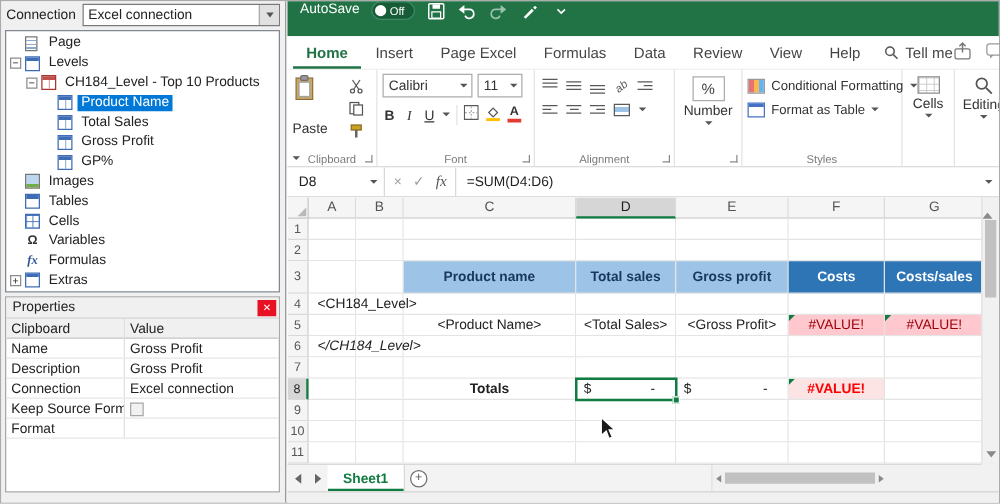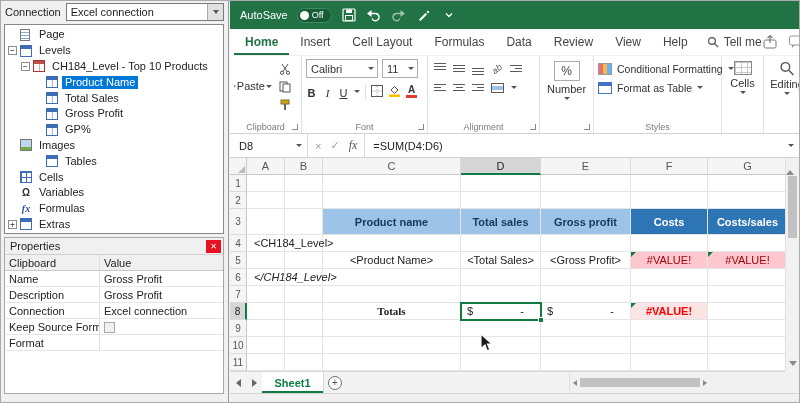--- a/index.html
+++ b/index.html
@@ -38,38 +38,38 @@
 .btn-close{width:15px;height:13px;background:#E81123;color:#fff;font-size:8px;line-height:13px;text-align:center;flex:none}
 .prow{display:flex;height:16px;border-bottom:1px solid #E6E6E6;flex:none}
 .prow.hd{background:#F0F0F0;border-bottom:1px solid #C8C8C8}
 .pcell{padding:1px 0 0 4px;overflow:hidden;white-space:nowrap;display:flex;align-items:center}
 .pc1{width:95px;border-right:1px solid #E0E0E0;flex:none}
 .pc2{flex:1}
 .chk{width:11px;height:11px;border:1px solid #A9A9A9;background:#F1F1F1;display:inline-block}
 
 
 #excel{position:absolute;left:229px;top:0;right:0;height:401px;background:#fff}
-#titlebar{height:28px;background:#217346;display:flex;align-items:center;color:#fff;padding-left:10px;gap:9px}
+#titlebar{height:28px;background:#217346;display:flex;color:#fff;padding-left:10px;gap:9px}
 .as-label{font-size:11px}
 .as-pill{display:flex;align-items:center;gap:3px;background:#185C37;border:1px solid #3d8a63;border-radius:8px;height:15px;padding:0 7px 0 2px;font-size:9px}
 .as-dot{width:9px;height:9px;border-radius:50%;background:#fff}
 .tb-icon{width:16px;height:16px;display:flex;align-items:center;justify-content:center}
 .dim{opacity:.55}
 #tabs{height:27px;background:#fff;display:flex;align-items:center;padding-left:4px;border-bottom:1px solid #F0F0F0}
 #tabs-gen{display:flex;height:100%}
 .rtab{padding:0 11px;height:100%;display:flex;align-items:center;font-size:12px;color:#444;white-space:nowrap}
 .rtab.active{color:#217346;font-weight:bold;box-shadow:inset 0 -2px 0 #217346}
 .tellme{display:flex;align-items:center;gap:5px;font-size:12px;color:#444;margin-left:8px;white-space:nowrap}
 #tabs-right{margin-left:auto;display:flex;gap:10px;margin-right:10px;align-items:center}
 #ribbon{height:78px;background:#fff;border-bottom:1px solid #D2D2D2;display:flex;overflow:hidden}
 .rgroup{position:relative;display:flex;flex-direction:column;border-right:1px solid #E3E3E3;padding:3px 4px 13px;flex:none}
 .glabel{position:absolute;bottom:1px;left:0;right:0;text-align:center;font-size:9px;color:#7A7A7A;white-space:nowrap}
 .launcher{position:absolute;bottom:3px;right:3px;width:6px;height:6px;border-right:1px solid #8A8A8A;border-bottom:1px solid #8A8A8A}
 .rowh{display:flex;gap:4px}
-.paste{display:flex;flex-direction:row;align-items:center;width:38px;color:#333;gap:1px;padding-top:1px}
+.paste{display:flex;flex-direction:column;width:38px;color:#333;gap:16px;padding-top:1px}
 .mini-col{display:flex;flex-direction:column;gap:3px;padding-top:2px}
 .mini{width:18px;height:15px;display:flex;align-items:center;justify-content:center}
 .selbox{display:flex;align-items:center;height:19px;border:1px solid #ACACAC;background:#fff;padding:0 3px 0 4px;gap:3px;color:#333}
 .fontrow{display:flex;align-items:center;gap:5px;height:21px;margin-top:3px}
 .fbtn{min-width:11px;height:16px;display:flex;align-items:end;justify-content:center;color:#333;font-size:11px;line-height:14px}
 .fbtn.b{font-weight:bold}.fbtn.i{font-style:italic;font-family:"Liberation Serif","DejaVu Serif",serif}.fbtn.u{text-decoration:underline}
 .vdiv{width:1px;height:16px;background:#E3E3E3}
 .fclr{display:flex;flex-direction:column;align-items:center;gap:1px}
 .fclr .a{font-weight:bold;font-size:10px;line-height:8px;color:#333}
 .fclr .bar{width:11px;height:3px}
@@ -189,21 +189,21 @@
         <div class="titem" style="padding-left: 29px;">
           <span class="tspacer"></span>
           <span class="ticon ti-field"></span>
           <span class="tlabel">GP%</span>
         </div>
         <div class="titem" style="padding-left: 3px;">
           <span class="tspacer"></span>
           <span class="ticon ti-img"></span>
           <span class="tlabel">Images</span>
         </div>
-        <div class="titem" style="padding-left: 3px; margin-left: 26px;">
+        <div class="titem" style="padding-left: 3px;">
           <span class="tspacer"></span>
           <span class="ticon ti-table"></span>
           <span class="tlabel">Tables</span>
         </div>
         <div class="titem" style="padding-left: 3px;">
           <span class="tspacer"></span>
           <span class="ticon ti-cells"></span>
           <span class="tlabel">Cells</span>
         </div>
         <div class="titem" style="padding-left: 3px;">
@@ -295,21 +295,21 @@
         <svg width="10" height="10" viewBox="0 0 10 10">
             <path d="M2 3.5 L5 6.5 L8 3.5" fill="none" stroke="#fff" stroke-width="1.3"></path>
           </svg>
       </span>
     </div>
 
     <div id="tabs">
       <div id="tabs-gen">
           <span class="rtab active">Home</span>
           <span class="rtab">Insert</span>
-          <span class="rtab">Cell Layout</span>
+          <span class="rtab">Page Excel</span>
           <span class="rtab">Formulas</span>
           <span class="rtab">Data</span>
           <span class="rtab">Review</span>
           <span class="rtab">View</span>
           <span class="rtab">Help</span>
         </div>
       <div class="tellme">
         <svg width="12" height="12" viewBox="0 0 12 12">
             <circle cx="5" cy="5" r="3.4" fill="none" stroke="#555" stroke-width="1.2"></circle>
             <line x1="7.7" y1="7.7" x2="11" y2="11" stroke="#555" stroke-width="1.2"></line>
@@ -600,21 +600,21 @@
           <div class="gc " style="width: 138px;"></div>
           <div class="gc " style="width: 80px;"></div>
           <div class="gc " style="width: 90px;"></div>
           <div class="gc " style="width: 77px;"></div>
           <div class="gc " style="width: 80px;"></div>
         </div>
         <div class="grow" style="height: 17px;">
           <div class="rh sel">8</div>
           <div class="gc " style="width: 38px;"></div>
           <div class="gc " style="width: 38px;"></div>
-          <div class="gc b ctr" style="width: 138px; font-family: Liberation Serif, serif;">Totals</div>
+          <div class="gc b ctr" style="width: 138px;">Totals</div>
           <div class="gc acct" style="width: 80px;">
             <span class="cur">$</span>
             <span class="val">-</span>
           </div>
           <div class="gc acct" style="width: 90px;">
             <span class="cur">$</span>
             <span class="val">-</span>
           </div>
           <div class="gc verr flag ctr" style="width: 77px;">#VALUE!</div>
           <div class="gc " style="width: 80px;"></div>

